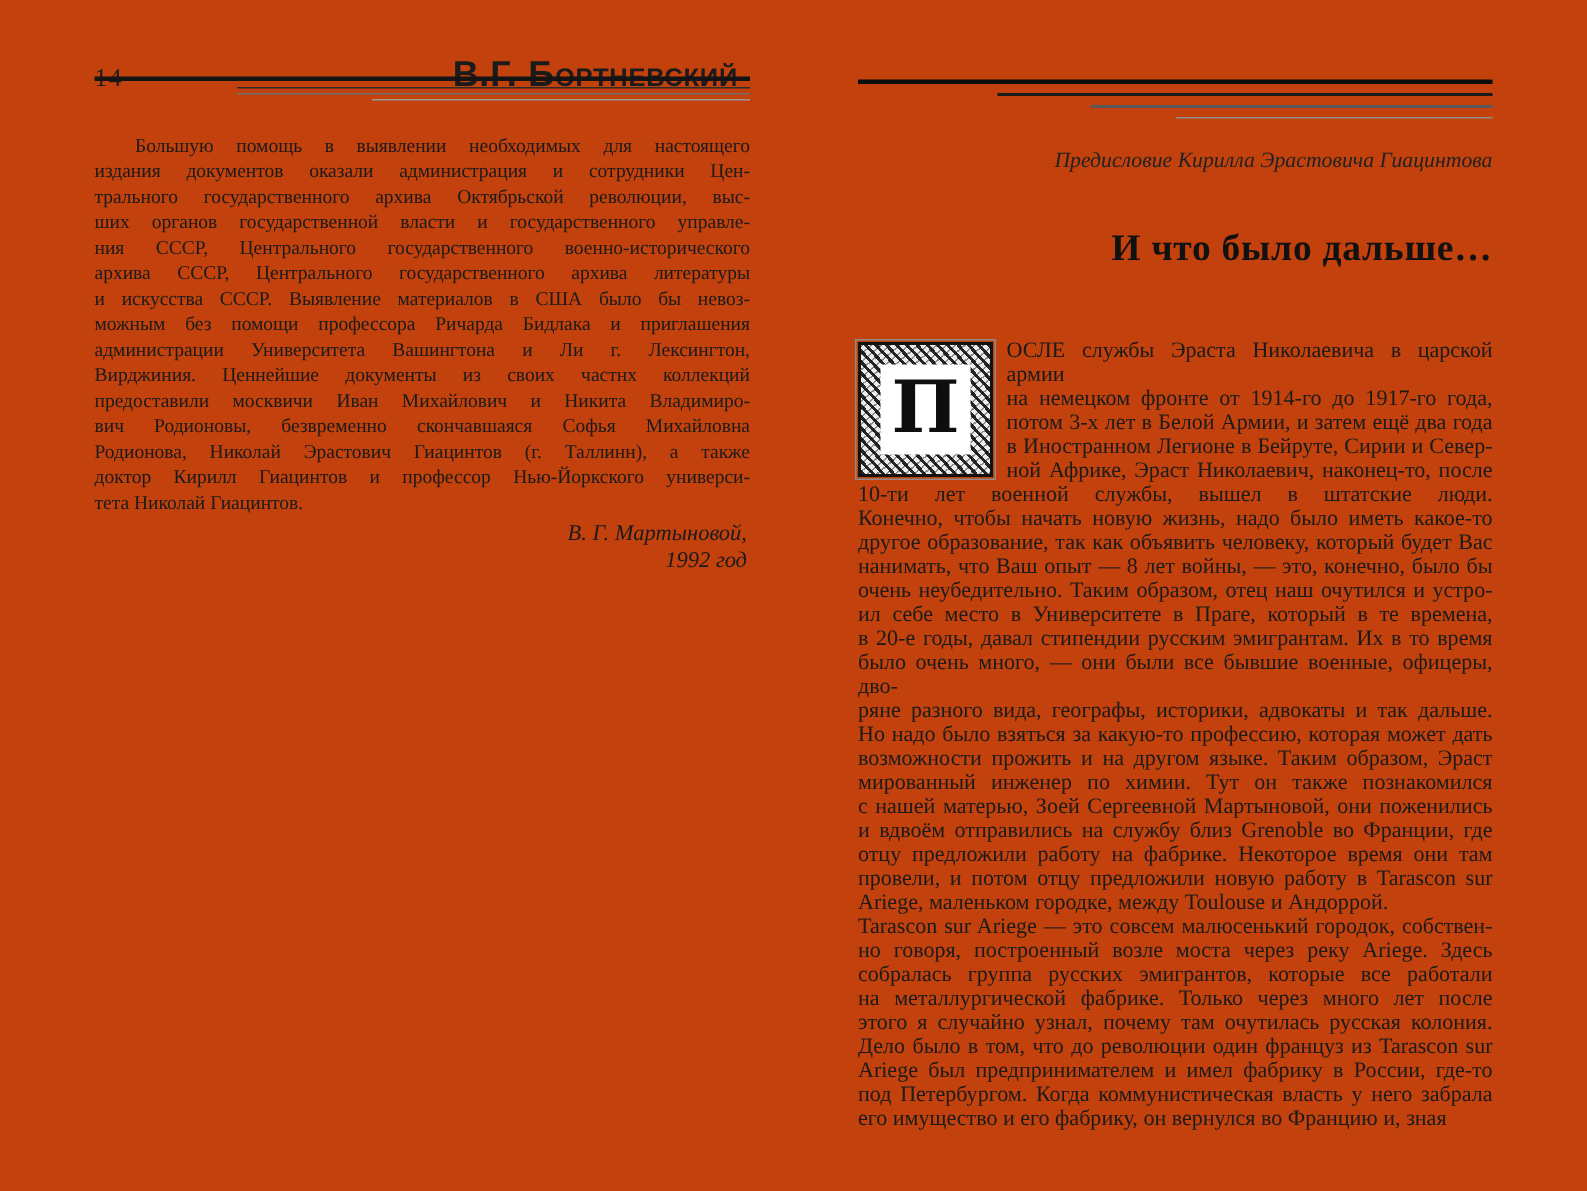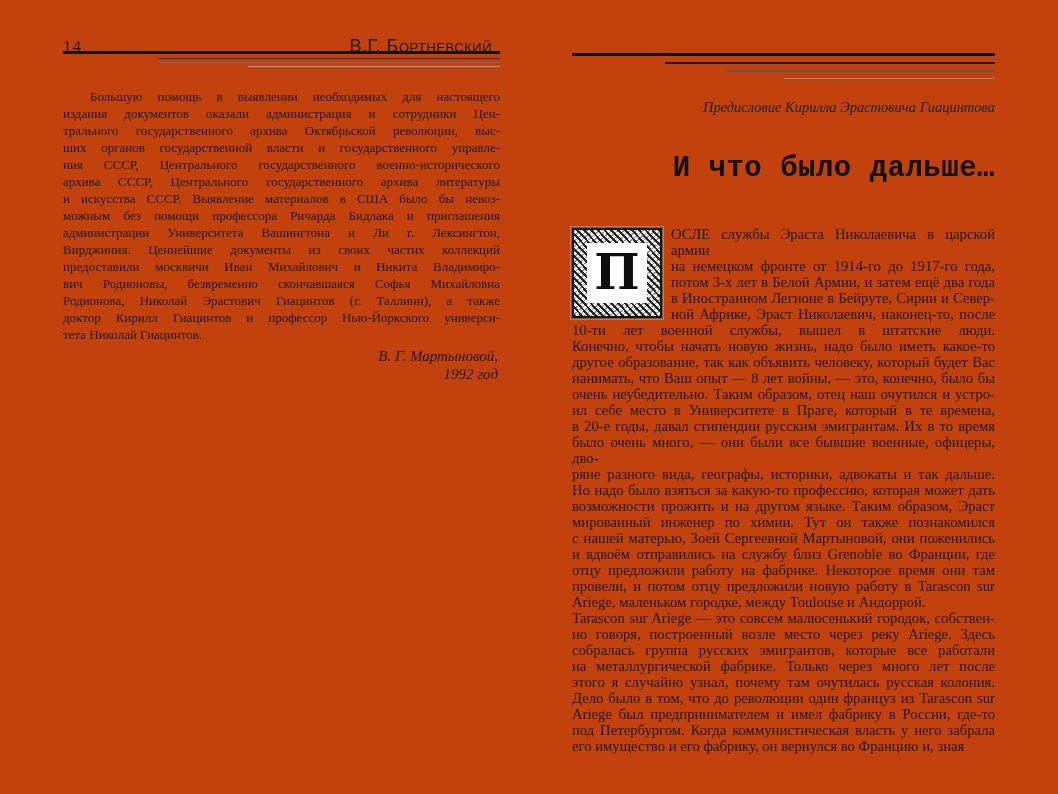--- a/index.html
+++ b/index.html
@@ -19,23 +19,23 @@
   .page.right { left: 572px; width: 423px; }
 
   
   .lp-header {
     position: absolute; top: 0; left: 0; right: 0;
     display: flex; justify-content: space-between; align-items: baseline;
   }
   .pagenum { font-size: 17px; letter-spacing: 1px; }
   .running {
     font-family: "Liberation Sans", sans-serif;
-    font-weight: normal;
+    font-weight: bold;
     font-variant: small-caps;
-    font-size: 18px;
+    font-size: 24px;
     letter-spacing: 0.5px;
     padding-right: 8px;
   }
   .lp-rules { position: absolute; top: 15px; left: 0; right: 0; }
   .lp-rule1 { height: 2.5px; background: #141414; }
   .lp-rule2 { margin: 4px 0 0 95px; height: 3px;
               border-top: 1px solid #2c2c2c; border-bottom: 1px solid #6e6e6e; }
   .lp-rule3 { margin: 3px 0 0 185px; height: 1px; background: #9a9a9a; }
 
   .lp-body { position: absolute; top: 52px; left: 0; right: 0;
@@ -56,22 +56,22 @@
   .rp-rule4 { margin: 6px 0 0 212px; height: 1px;   background: #8f8f8f; }
 
   .preface {
     position: absolute; top: 62px; right: 0;
     font-style: italic; font-size: 14.5px; line-height: 18px;
     text-align: left; color: #222;
   }
 
   .title {
     position: absolute; top: 116px; right: 0; left: 0; margin: 0;
-    font-family: Liberation Mono, monospace;
-    font-weight: bold; font-size: 29px; letter-spacing: 0.5px;
+    font-family: Liberation Serif, serif;
+    font-weight: bold; font-size: 25px; letter-spacing: 0.5px;
     text-align: right; color: #111;
   }
 
   .rp-body { position: absolute; top: 190px; left: 0; right: 0;
              font-size: 14.7px; line-height: 16px; }
 
   
   .dropcap {
     float: left;
     width: 86px; height: 86px;
@@ -175,21 +175,21 @@
           <div class="tline">возможности прожить и на другом языке. Таким образом, Эраст</div>
           <div class="tline">мированный инженер по химии. Тут он также познакомился</div>
           <div class="tline">с нашей матерью, Зоей Сергеевной Мартыновой, они поженились</div>
           <div class="tline">и вдвоём отправились на службу близ Grenoble во Франции, где</div>
           <div class="tline">отцу предложили работу на фабрике. Некоторое время они там</div>
           <div class="tline">провели, и потом отцу предложили новую работу в Tarascon sur</div>
           <div class="tline lastline">Ariege, маленьком городке, между Toulouse и Андоррой.</div>
         </div>
       <div>
           <div class="tline">Tarascon sur Ariege — это совсем малюсенький городок, собствен-</div>
-          <div class="tline">но говоря, построенный возле место через реку Ariege. Здесь</div>
+          <div class="tline">но говоря, построенный возле моста через реку Ariege. Здесь</div>
           <div class="tline">собралась группа русских эмигрантов, которые все работали</div>
           <div class="tline">на металлургической фабрике. Только через много лет после</div>
           <div class="tline">этого я случайно узнал, почему там очутилась русская колония.</div>
           <div class="tline">Дело было в том, что до революции один француз из Tarascon sur</div>
           <div class="tline">Ariege был предпринимателем и имел фабрику в России, где-то</div>
           <div class="tline">под Петербургом. Когда коммунистическая власть у него забрала</div>
           <div class="tline lastline">его имущество и его фабрику, он вернулся во Францию и, зная</div>
         </div>
     </div>
   </div>

